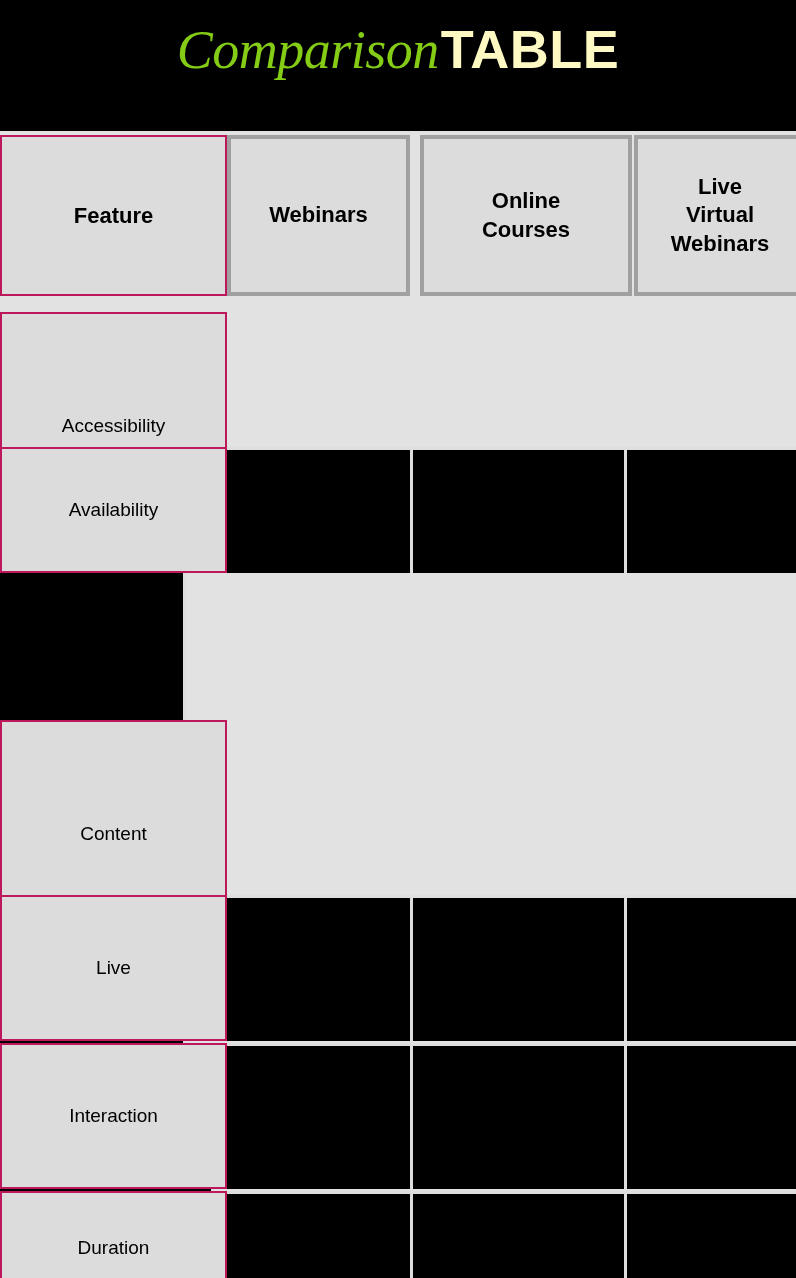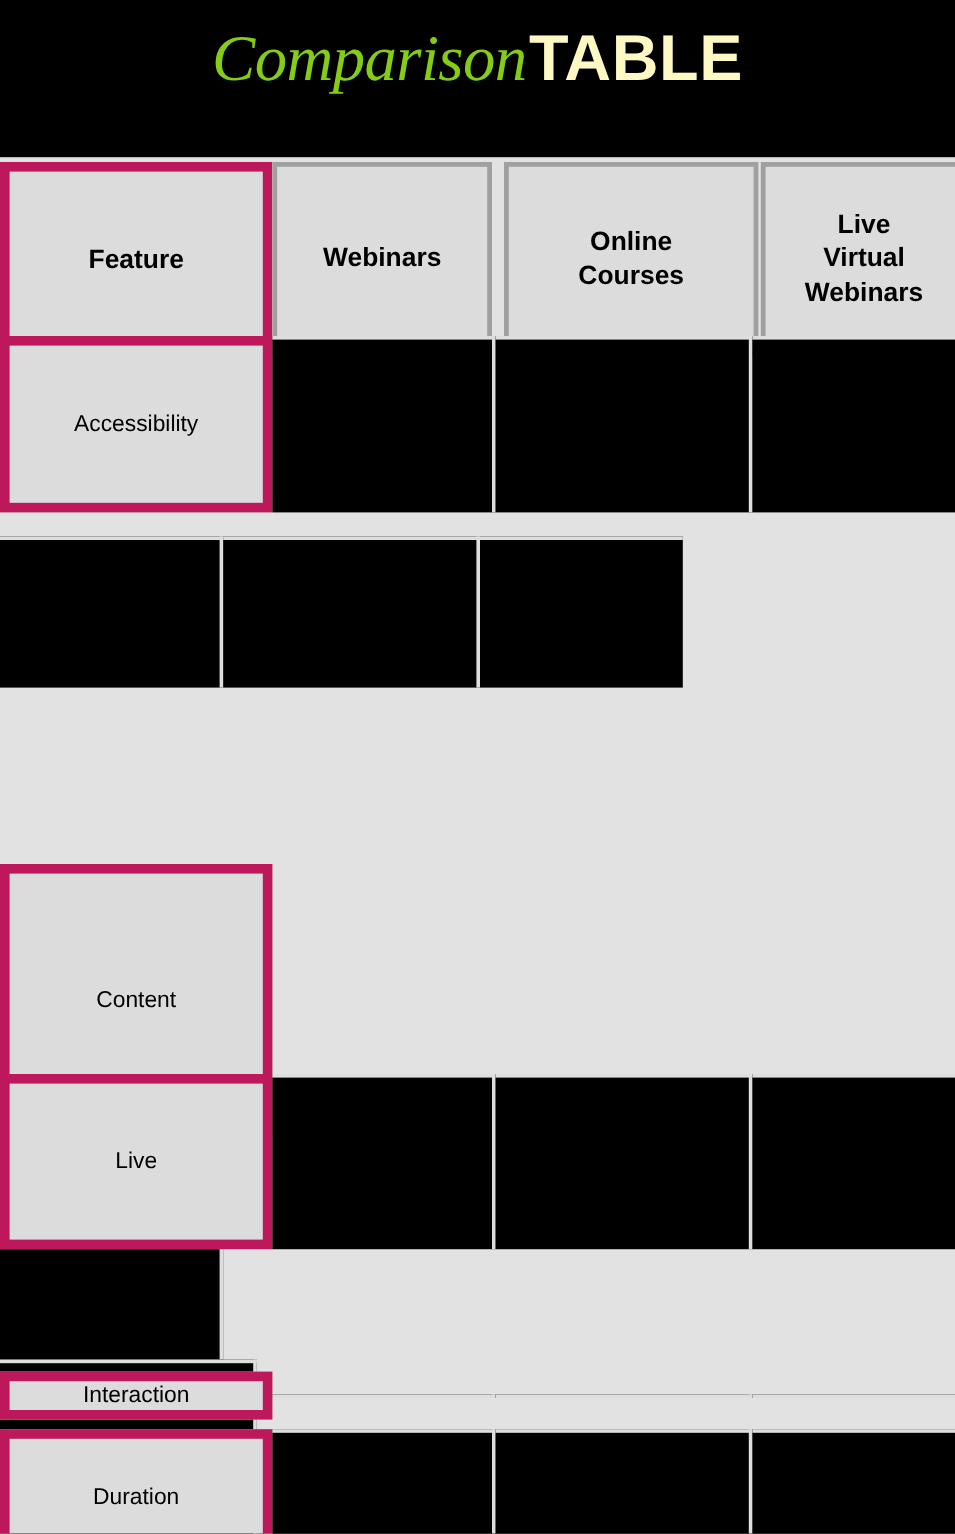--- a/index.html
+++ b/index.html
@@ -73,21 +73,21 @@
     width: 796px;
     display: flex;
   }
 
   
   .cell-label {
     box-sizing: border-box;
     width: 227px;
     flex: 0 0 227px;
     background: #dcdcdc;
-    border: 8px solid #be185d;
+    border: 2px solid #be185d;
     display: flex;
     align-items: center;
     justify-content: center;
     text-align: center;
     color: #000000;
     font-size: 19px;
     font-weight: 400;
     line-height: 1.25;
     padding: 0 8px;
   }
@@ -153,49 +153,50 @@
       </div>
       <div class="cell-head c4">
         <div>
           <span>Live</span><br>
           <span>Virtual</span><br>
           <span>Webinars</span>
         </div>
       </div>
     </div>
 
-    <div class="trow" style="top:149px; height:147px;">
+    <div class="trow" style="top:181px; height:147px;flex-direction:column;">
       <div class="cell-label">Accessibility</div>
       <div class="cell-data c2"></div>
       <div class="cell-data c3"></div>
       <div class="cell-data c4"></div>
     </div>
 
     <div class="trow" style="top:316px; height:126px;">
+      <div class="cell-label">Availability</div>
       <div class="cell-data c2"></div>
       <div class="cell-data c3"></div>
       <div class="cell-data c4"></div>
     </div>
 
 
     <div class="trow" style="top:589px; height:173px;flex-direction:column;">
       <div class="cell-label">Content</div>
       <div class="cell-data c2"></div>
       <div class="cell-data c3"></div>
       <div class="cell-data c4"></div>
     </div>
 
     <div class="trow" style="top:764px; height:146px;">
       <div class="cell-label">Live</div>
       <div class="cell-data c2"></div>
       <div class="cell-data c3"></div>
       <div class="cell-data c4"></div>
     </div>
 
-    <div class="trow" style="top:959px; height:146px;align-items:center;">
+    <div class="trow" style="top:912px; height:146px;">
       <div class="cell-label">Interaction</div>
       <div class="cell-data c2"></div>
       <div class="cell-data c3"></div>
       <div class="cell-data c4"></div>
     </div>
 
     <div class="trow" style="top:1060px; height:113px;">
       <div class="cell-label">Duration</div>
       <div class="cell-data c2"></div>
       <div class="cell-data c3"></div>

